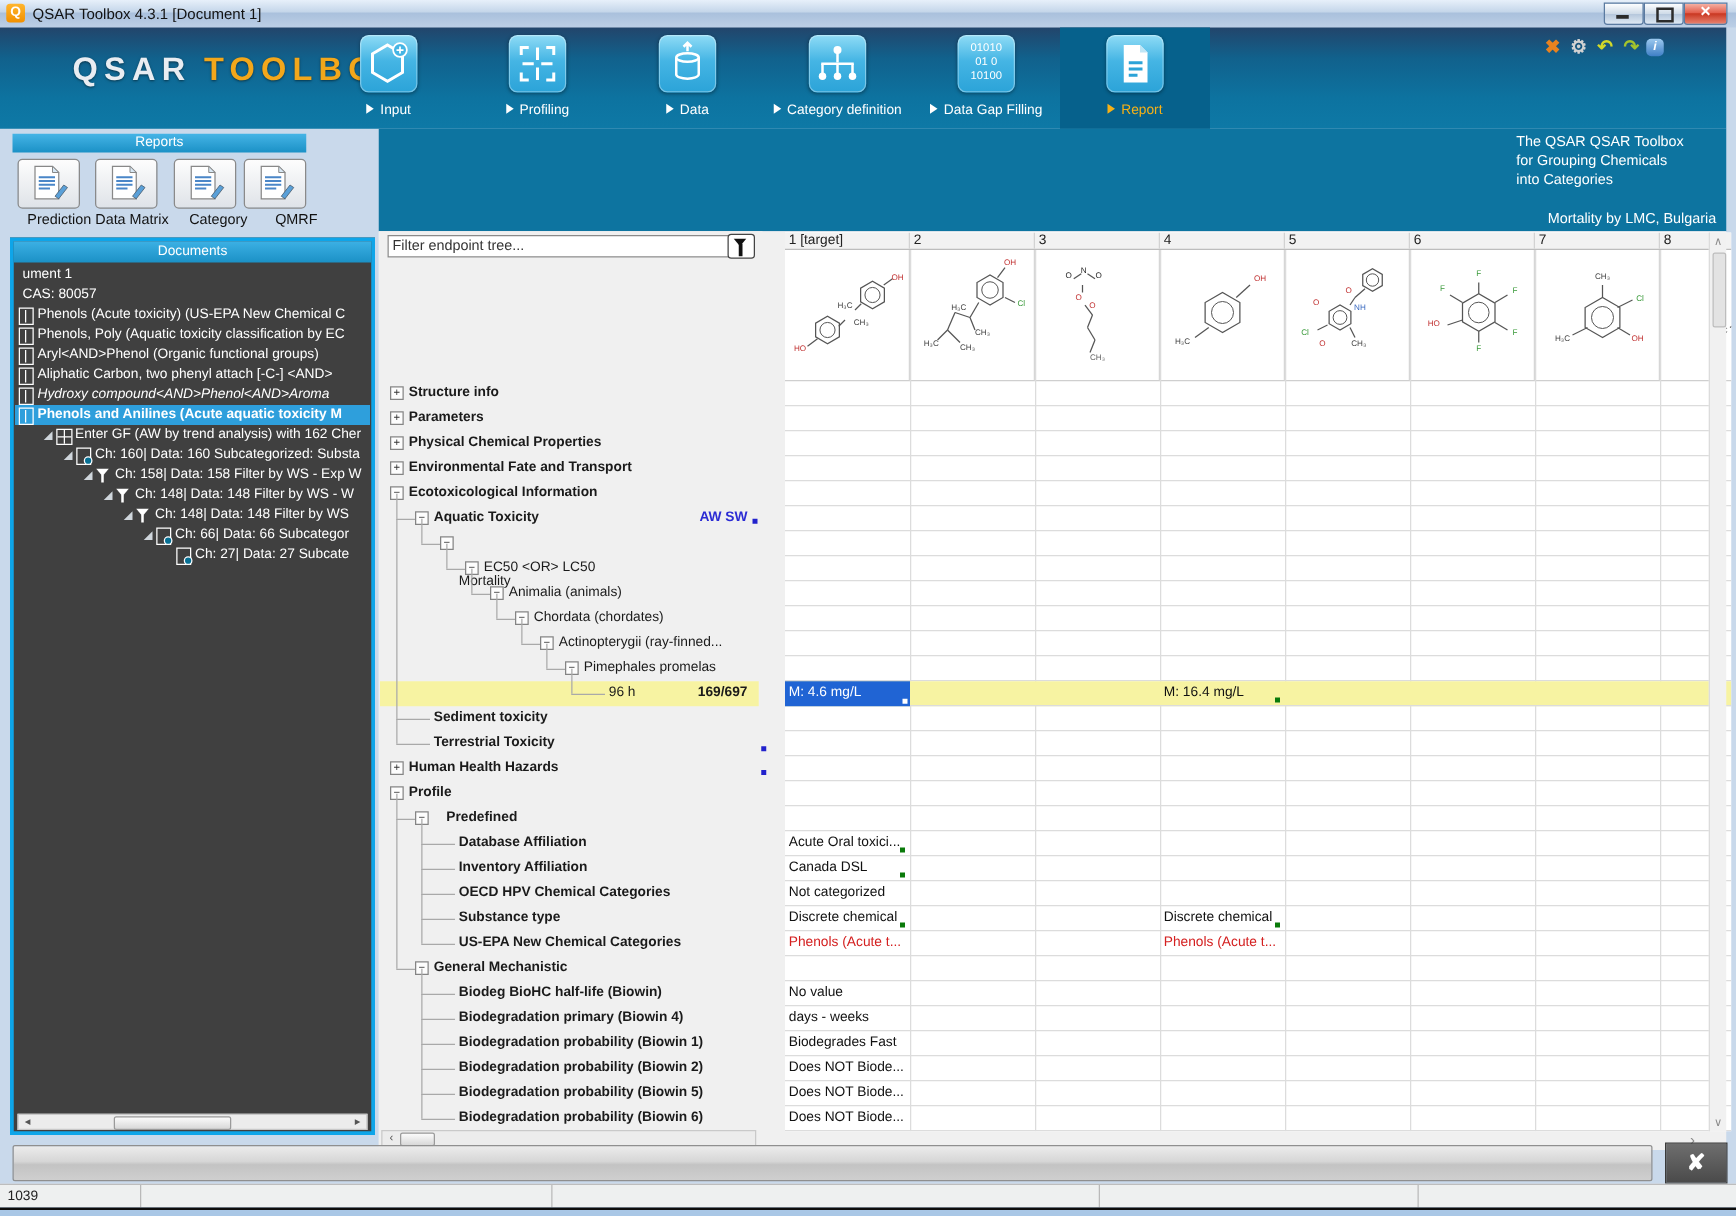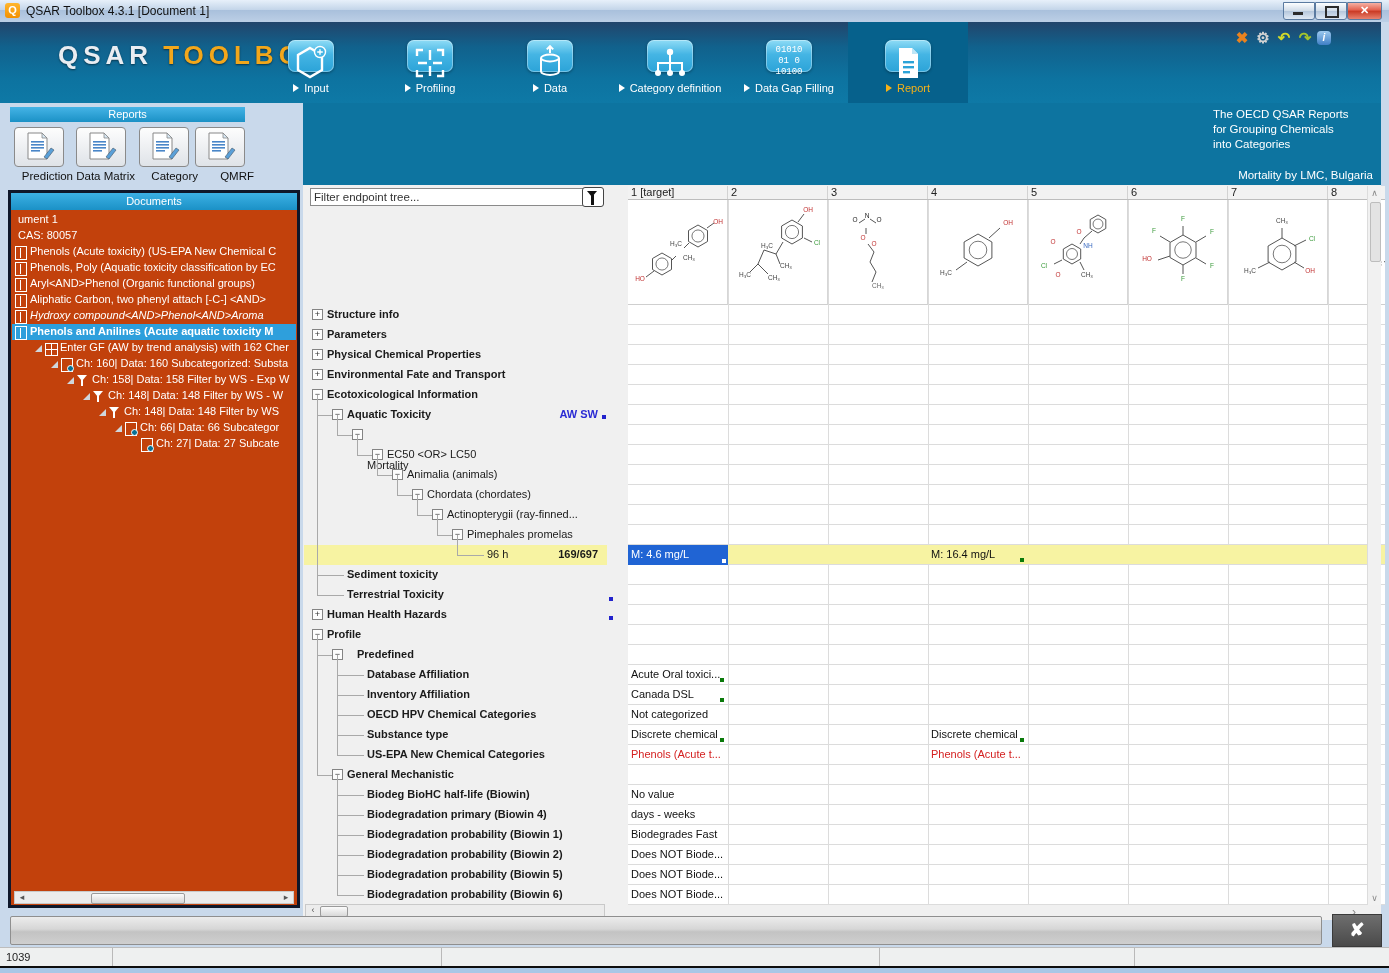--- a/index.html
+++ b/index.html
@@ -20,23 +20,23 @@
   .win-glyph-x{position:absolute;left:0;top:0;width:100%;height:100%;color:#fff;font-weight:bold;
     font-size:11px;text-align:center;line-height:15px;}
 
   
   .band{position:absolute;left:0;top:22px;width:1381px;height:81px;
     background:linear-gradient(180deg,#22456b 0%,#11618c 30%,#0d73a0 70%,#0e79a6 100%);}
   .logo{position:absolute;left:58px;top:18px;font-weight:bold;font-size:26px;letter-spacing:5px;}
   .logo .q{color:#e9edf2;text-shadow:0 1px 2px rgba(0,0,0,.5);}
   .logo .t{color:#f2a71b;text-shadow:0 1px 2px rgba(0,0,0,.5);margin-left:10px;}
   .nav-active{position:absolute;top:0;width:120px;height:81px;background:#06618c;}
-  .nav-tile{position:absolute;top:18px;width:46px;height:32px;border-radius:7px;
+  .nav-tile{position:absolute;top:6px;width:46px;height:46px;border-radius:7px;
     background:linear-gradient(180deg,#8fdcf6 0%,#45b5e4 45%,#2ba3d8 100%);
-    box-shadow:inset 0 0 0 1px rgba(255,255,255,.35),0 1px 3px rgba(0,0,0,.35);font-family:Liberation Mono, monospace;}
+    box-shadow:inset 0 0 0 1px rgba(255,255,255,.35),0 1px 3px rgba(0,0,0,.35);}
   .nav-tile svg{position:absolute;left:3px;top:3px;}
   .bin-lines{position:absolute;left:0;top:5px;width:46px;text-align:center;color:#fff;font-size:9px;line-height:11px;}
   .nav-label{position:absolute;top:60px;width:140px;text-align:center;color:#fff;font-size:11px;}
   .nav-label .tri{display:inline-block;width:0;height:0;border-left:6px solid #fff;
     border-top:4px solid transparent;border-bottom:4px solid transparent;margin-right:5px;}
   .nav-label.active{color:#f6b117;}
   .nav-label.active .tri{border-left-color:#f6b117;}
   .tr-icon{position:absolute;top:7px;width:18px;height:18px;text-align:center;font-size:15px;line-height:18px;font-weight:bold;}
   .info-badge{position:absolute;top:9px;width:14px;height:14px;border-radius:4px;
     background:linear-gradient(180deg,#9cc9ef,#3f7fc6);color:#fff;font-size:10px;font-weight:bold;
@@ -48,22 +48,22 @@
   .developer{position:absolute;right:8px;top:66px;color:#fff;font-size:11.5px;}
 
   
   .reports-bar{position:absolute;left:10px;top:107px;width:235px;height:15px;
     background:linear-gradient(180deg,#45b4e6,#1b91c6);color:#fff;text-align:center;line-height:15px;font-size:11px;}
   .rep-btn{position:absolute;top:127px;width:48px;height:38px;border:1px solid #8a8a8a;border-radius:4px;
     background:linear-gradient(180deg,#fdfdfd,#dfe3e8);}
   .rep-label{position:absolute;top:170px;width:70px;text-align:right;color:#111;font-size:11.5px;}
 
   
-  .docs-panel{position:absolute;left:8px;top:190px;width:292px;height:718px;background:#c2410c;
-    border:3px solid #0f172a;box-sizing:border-box;}
+  .docs-panel{position:absolute;left:8px;top:190px;width:292px;height:718px;background:#404040;
+    border:3px solid #0ea5e9;box-sizing:border-box;}
   .docs-header{position:absolute;left:0;top:0;right:0;height:17px;
     background:linear-gradient(180deg,#3cb0e4,#1b91c6);color:#fff;text-align:center;line-height:17px;font-size:11px;}
   .doc-row{position:absolute;left:0;height:16px;width:100%;color:#fff;white-space:nowrap;overflow:hidden;}
   .doc-row .txt{position:absolute;top:1px;font-size:11px;}
   .doc-sel{position:absolute;left:1px;right:1px;top:0;height:16px;background:#2e9fdc;}
   .doc-ico{position:absolute;top:2px;width:10px;height:12px;border:1px solid #fff;background:transparent;}
   .doc-ico:after{content:"";position:absolute;left:1px;top:1px;width:3px;height:10px;border-right:1px solid #fff;}
   .grid-ico{position:absolute;top:3px;width:11px;height:11px;border:1px solid #fff;
     background:linear-gradient(#fff,#fff) 5px 0/1px 100% no-repeat,linear-gradient(#fff,#fff) 0 5px/100% 1px no-repeat;}
   .subcat-ico{position:absolute;top:2px;width:10px;height:12px;border:1px solid #fff;}
@@ -208,21 +208,21 @@
         <div class="tr-icon" style="left: 1233px; color: rgb(232, 130, 31);">✖</div>
         <div class="tr-icon" style="left: 1254px; color: rgb(210, 210, 210);">⚙</div>
         <div class="tr-icon" style="left: 1275px; color: rgb(211, 217, 41);">↶</div>
         <div class="tr-icon" style="left: 1296px; color: rgb(164, 196, 44);">↷</div>
         <div class="info-badge" style="left: 1317px;">i</div>
       </div>
   </div>
 
   <div class="banner">
     <div class="tagline">
-      <div>The OECD QSAR Reports</div>
+      <div>The QSAR QSAR Toolbox</div>
       <div>for Grouping Chemicals</div>
       <div>into Categories</div>
     </div>
     <div class="developer">Mortality by LMC, Bulgaria</div>
   </div>
 
   <div class="reports-bar">Reports</div>
   <div id="reports-buttons">
       <div class="rep-btn" style="left: 14px;">
         <svg width="34" height="30" viewBox="0 0 34 30" style="position:absolute;left:7px;top:3px;">

